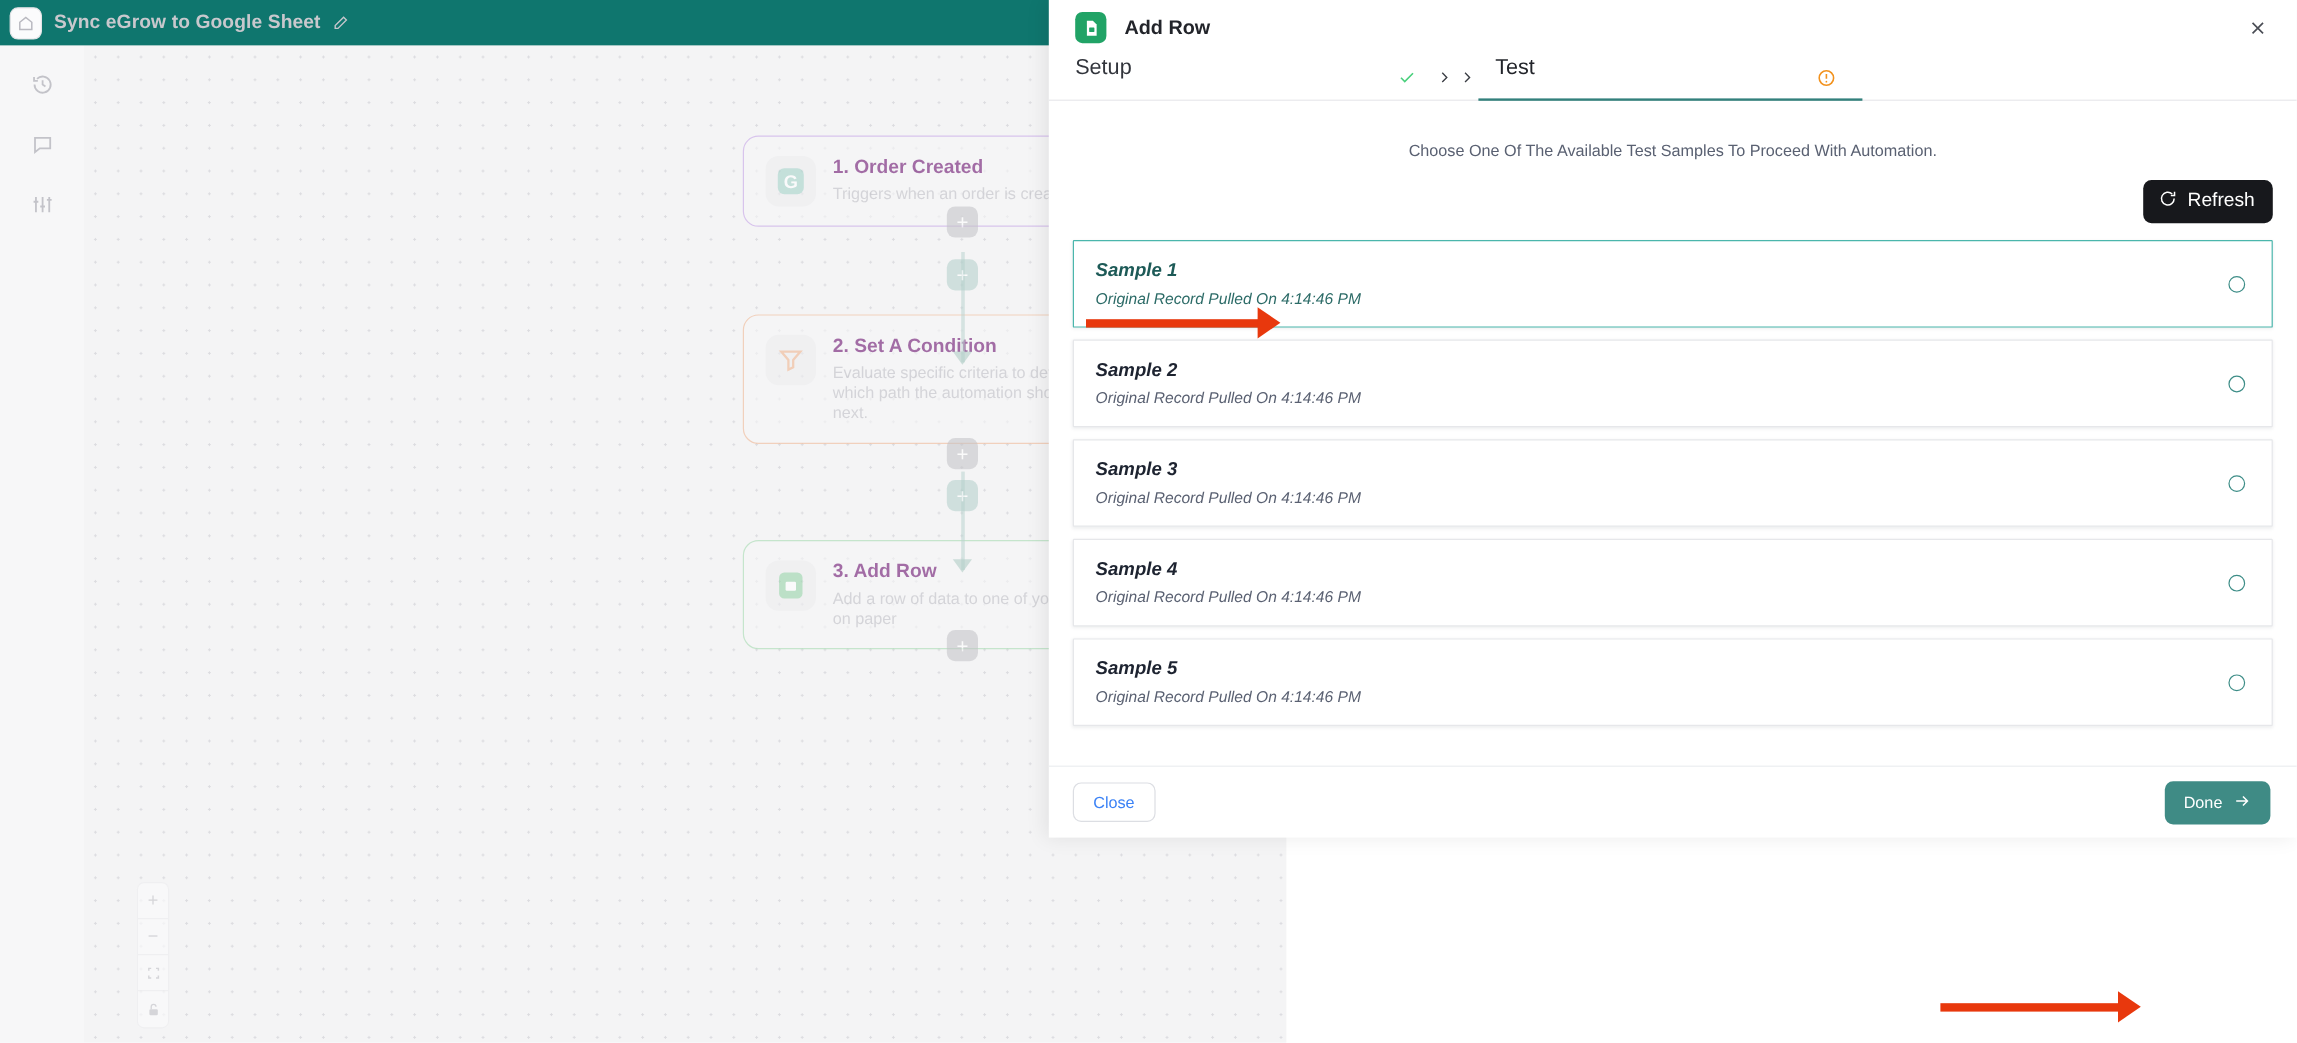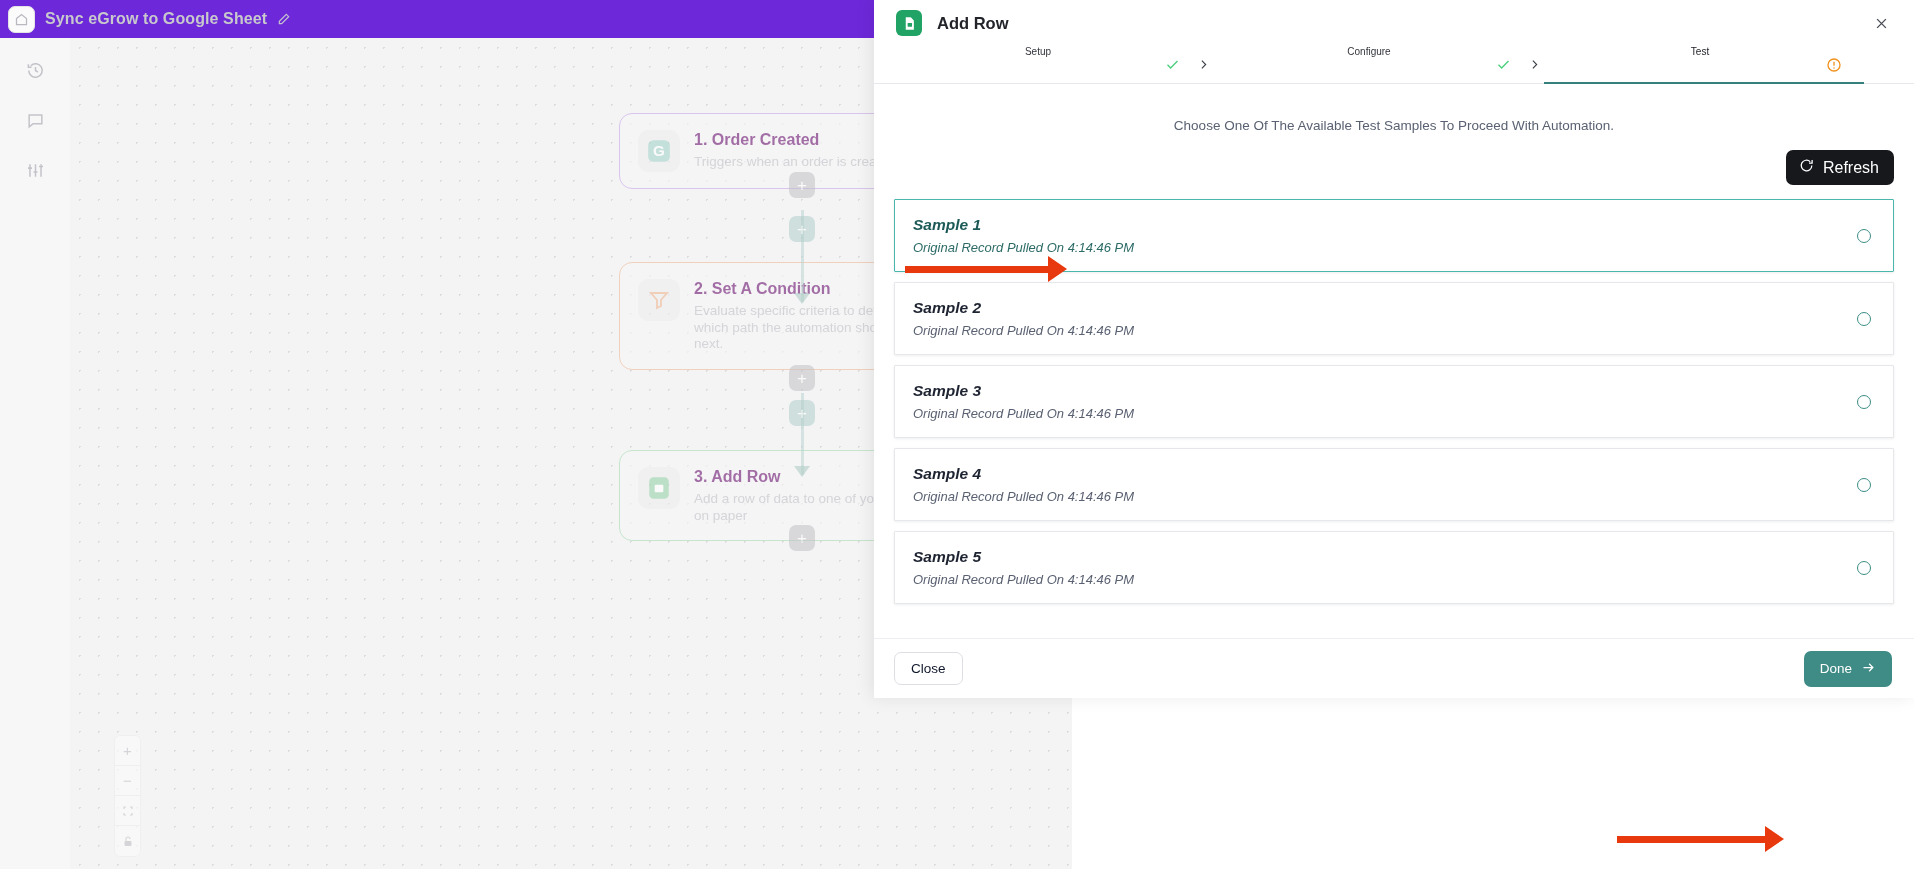--- a/index.html
+++ b/index.html
@@ -18,21 +18,21 @@
     width: 1072px; height: 869px;
     background: #f7f7f8;
     overflow: hidden;
   }
 
   .topbar {
     position: absolute; left: 0; top: 0;
     width: 1072px; height: 38px;
     display: flex; align-items: center; gap: 10px;
     padding-left: 8px;
-    background: #6d28d9;
+    background: #0f766e;
   }
   .home-btn {
     width: 27px; height: 27px;
     border: 1px solid #e3e3e6; border-radius: 7px;
     background: #fbfbfc;
     display: flex; align-items: center; justify-content: center;
   }
   .wf-title {
     font-size: 16px; font-weight: 700; color: #c8c8cd;
     letter-spacing: .1px; white-space: nowrap;
@@ -152,23 +152,23 @@
   }
 
   .tabs {
     height: 38px; flex: 0 0 38px;
     display: flex; align-items: stretch;
     border-bottom: 1px solid #e8e8ec;
     padding-left: 8px;
   }
   .tab {
     position: relative;
-    display: flex; align-items: center;
+    display: flex; 
     width: 312px; padding: 0 14px;
-    font-size: 10px; color: #32353c; flex-direction: column;
+    font-size: 18px; color: #32353c;
   }
   .tab .tab-label { white-space: nowrap; }
   .tab .tab-mark { margin-left: auto; display: flex; align-items: center; }
   .tab.active { color: #22242a; }
   .tab.active::after {
     content: ""; position: absolute; left: 0; right: -8px; bottom: -1px;
     height: 2.5px; background: #33807c;
   }
   .chev { display: flex; align-items: center; padding: 0 3px; color: #3b3e45; }
 
@@ -214,21 +214,21 @@
     border: 1.3px solid #3d8d87; background: transparent;
   }
 
   .panel-foot {
     flex: 0 0 60px; height: 60px;
     border-top: 1px solid #eceef1;
     display: flex; align-items: center;
     padding: 0 22px 0 20px;
   }
   .btn-close {
-    padding: 8px 16px; font-size: 13.5px; color: #0f172a;
+    padding: 8px 16px; font-size: 13.5px; color: #3b82f6;
     border: 1px solid #dcdee3; border-radius: 7px; background: #fff;
   }
   .btn-done {
     margin-left: auto;
     display: inline-flex; align-items: center; gap: 9px;
     padding: 9px 16px; font-size: 13.5px; color: #ffffff;
     background: #3f8b85; border-radius: 7px;
   }
 
   
@@ -389,28 +389,20 @@
         <span class="tab-mark">
           <svg width="15" height="15" viewBox="0 0 24 24" fill="none" stroke="#4ad07d" stroke-width="2.2">
             <path d="M4 12.5l5 5L20 6.5"></path>
           </svg>
         </span>
       </div>
       <div class="chev">
         <svg width="13" height="13" viewBox="0 0 24 24" fill="none" stroke="#3b3e45" stroke-width="2.1">
           <path d="M9 5l7 7-7 7"></path>
         </svg>
-      </div>
-      <div class="tab">
-        <span class="tab-label">Configure</span>
-        <span class="tab-mark">
-          <svg width="15" height="15" viewBox="0 0 24 24" fill="none" stroke="#4ad07d" stroke-width="2.2">
-            <path d="M4 12.5l5 5L20 6.5"></path>
-          </svg>
-        </span>
       </div>
       <div class="chev">
         <svg width="13" height="13" viewBox="0 0 24 24" fill="none" stroke="#3b3e45" stroke-width="2.1">
           <path d="M9 5l7 7-7 7"></path>
         </svg>
       </div>
       <div class="tab active">
         <span class="tab-label">Test</span>
         <span class="tab-mark">
           <svg width="16" height="16" viewBox="0 0 24 24" fill="none" stroke="#f2921e" stroke-width="2">

